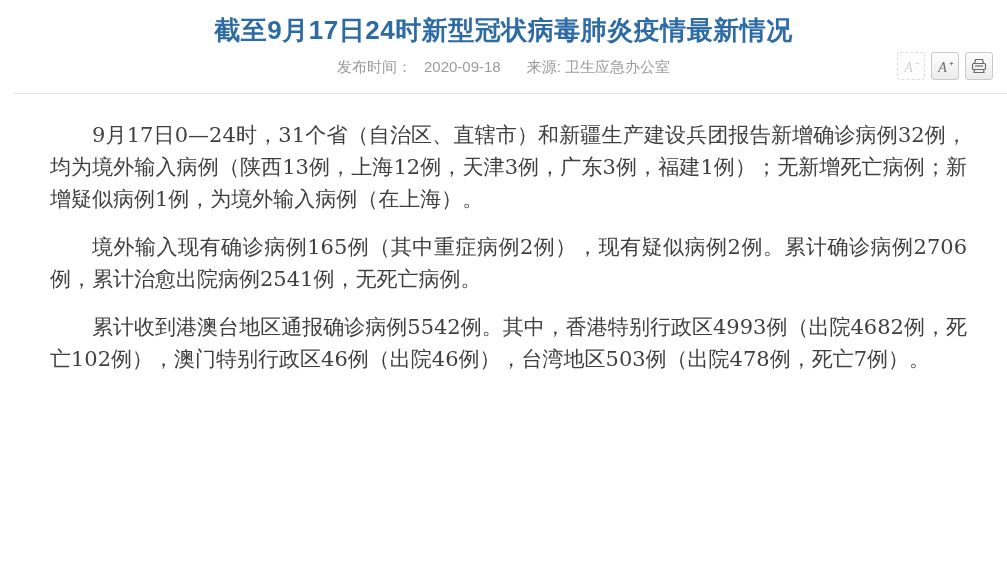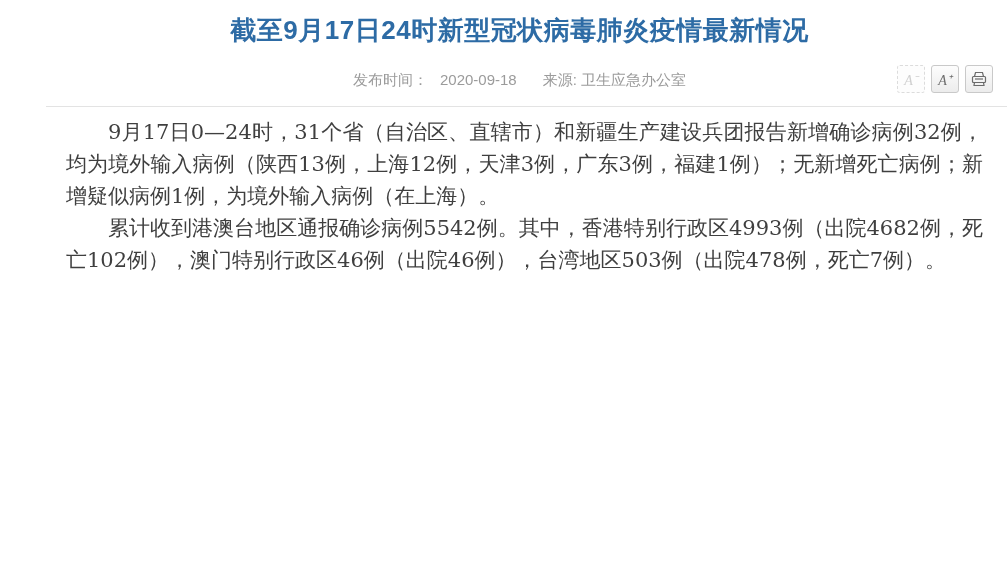--- a/index.html
+++ b/index.html
@@ -3,35 +3,35 @@
 <meta charset="utf-8">
 <style>
   * { box-sizing: border-box; }
   html, body {
     margin: 0; padding: 0;
     background: #ffffff;
     width: 1007px; height: 571px;
     overflow: hidden;
     font-family: "Liberation Sans", sans-serif;
   }
-  .page { width: 1007px; height: 571px; position: relative; background: #fff; padding-left: 32px; }
+  .page { width: 1007px; height: 571px; position: relative; background: #fff; }
 
   
   .article-header { padding-top: 13px; }
   .article-title {
     text-align: center;
     font-size: 26px;
     font-weight: bold;
     color: #2d6ba5;
     letter-spacing: 0.5px;
     font-family: "Liberation Sans", sans-serif;
   }
   .meta-row {
     position: relative;
-    margin-top: 17px;
+    margin-top: 4px;
     height: 30px;
   }
   .meta-center {
     text-align: center;
     color: #9b9b9b;
     font-size: 15px;
     line-height: 30px;
   }
   .meta-center .sep-gap   { display: inline-block; width: 12px; }
   .meta-center .wide-gap  { display: inline-block; width: 26px; }
@@ -77,21 +77,21 @@
   
   .article-body {
     padding: 9px 24px 0 34px;
     font-size: 21px;
     line-height: 32px;
     color: #3f3f3f;
     text-align: justify;
     font-family: "DejaVu Serif", "Liberation Serif", serif;
   }
   .article-body p {
-    margin: 0;
+    margin: 16px;
     text-indent: 2em;
   }
 </style>
 </head>
 <body>
 
 <div class="page">
 
   <div class="article-header">
     <div class="article-title">截至9月17日24时新型冠状病毒肺炎疫情最新情况</div>
@@ -116,16 +116,17 @@
           </span>
         </button>
       </div>
     </div>
   </div>
 
   <hr class="divider">
 
   <div class="article-body">
     <p>9月17日0—24时，31个省（自治区、直辖市）和新疆生产建设兵团报告新增确诊病例32例，均为境外输入病例（陕西13例，上海12例，天津3例，广东3例，福建1例）；无新增死亡病例；新增疑似病例1例，为境外输入病例（在上海）。</p>
+    <p>境外输入现有确诊病例165例（其中重症病例2例），现有疑似病例2例。累计确诊病例2706例，累计治愈出院病例2541例，无死亡病例。</p>
     <p>累计收到港澳台地区通报确诊病例5542例。其中，香港特别行政区4993例（出院4682例，死亡102例），澳门特别行政区46例（出院46例），台湾地区503例（出院478例，死亡7例）。</p>
   </div>
 
 </div>
 
 </body></html>

